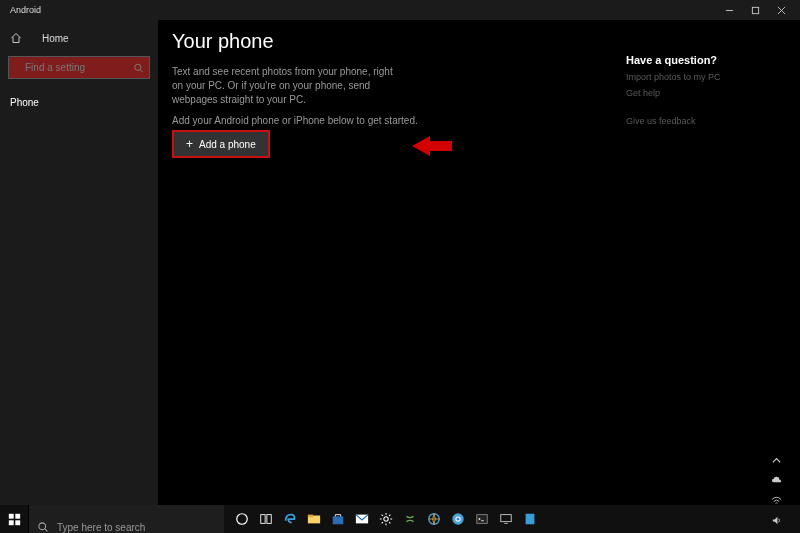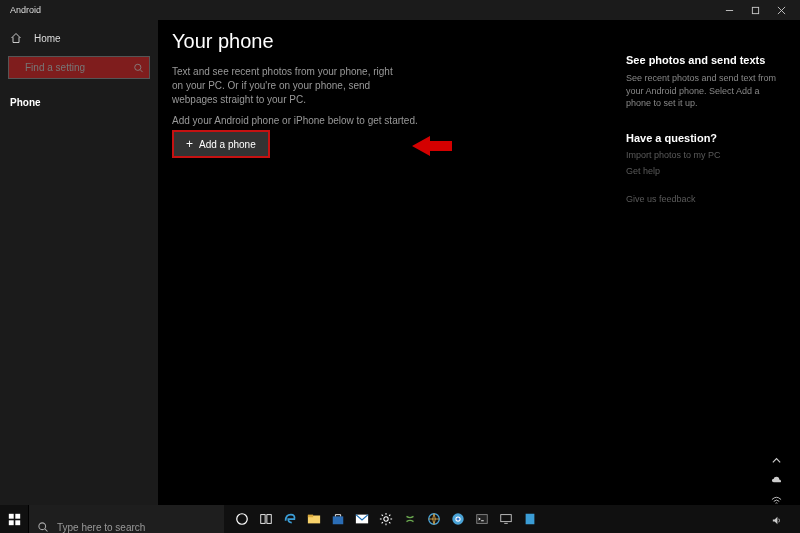--- a/index.html
+++ b/index.html
@@ -5,27 +5,27 @@
   * { box-sizing: border-box; margin: 0; padding: 0; }
   html, body { width: 800px; height: 533px; overflow: hidden; font-family: 'Segoe UI', Tahoma, sans-serif; background: #000; color: #fff; }
   .window { width: 800px; height: 505px; background: #000; display: flex; flex-direction: column; position: relative; }
   .titlebar { height: 20px; display: flex; align-items: center; justify-content: space-between; padding: 0 6px 0 10px; background: #1b1b1b; }
   .titlebar .title { font-size: 9px; color: #ddd; }
   .titlebar .ctrls { display: flex; gap: 0; }
   .titlebar .ctrl { width: 26px; height: 20px; display: flex; align-items: center; justify-content: center; color: #ddd; font-size: 9px; }
   .titlebar .ctrl svg { width: 9px; height: 9px; }
   .body { flex: 1; display: flex; }
   .sidebar { width: 158px; background: #1b1b1b; display: flex; flex-direction: column; padding-top: 6px; }
-  .home-row { display: flex; align-items: center; gap: 12px; padding: 6px 10px; color: #ddd; font-size: 10px; cursor: pointer; }
+  .home-row { display: flex; align-items: center; gap: 20px; padding: 6px 10px; color: #ddd; font-size: 10px; cursor: pointer; }
   .home-row svg { width: 12px; height: 12px; stroke: #ddd; fill: none; }
   .search-wrap { margin: 6px 8px 10px 8px; position: relative; }
   .search { width: 100%; background: #7f1d1d; border: 1px solid #555; color: #aaa; font-size: 10px; padding: 5px 22px 5px 16px; }
   .search::placeholder { color: #777; }
   .search-icon { position: absolute; right: 6px; top: 50%; transform: translateY(-50%); width: 11px; height: 11px; }
-  .nav-item { font-size: 10px; color: #fff; padding: 8px 10px; font-weight: 700; }
+  .nav-item { font-size: 10px; color: #fff; padding: 8px 10px; font-weight: 400; }
   .content { flex: 1; background: #000; display: flex; padding: 10px 14px; }
   .main-col { flex: 1; }
   .right-col { width: 160px; padding-top: 24px; font-size: 10px; }
   h1 { font-size: 20px; font-weight: 400; color: #fff; margin-bottom: 12px; }
   .desc { font-size: 10px; color: #999; line-height: 1.4; max-width: 230px; margin-bottom: 8px; }
   .desc2 { font-size: 10px; color: #999; margin-bottom: 4px; }
   .add-btn { display: inline-flex; align-items: center; gap: 6px; background: #333; color: #fff; border: 2px solid #c51111; font-size: 10px; padding: 6px 12px; cursor: pointer; position: relative; }
   .add-btn .plus { font-size: 12px; line-height: 1; }
   .arrow { position: absolute; left: 240px; top: 104px; width: 40px; height: 24px; }
   .arrow svg { width: 100%; height: 100%; }
@@ -105,24 +105,20 @@
         </button>
         <div class="arrow">
           <svg viewBox="0 0 40 24">
               <polygon points="0,12 18,2 18,7 40,7 40,17 18,17 18,22" fill="#d40000"></polygon>
             </svg>
         </div>
       </div>
 
       <div class="right-col">
         <div class="section">
-          <div class="right-h">See photos and send texts</div>
-          <div class="right-p">See recent photos and send text from your Android phone. Select Add a phone to set it up.</div>
-        </div>
-        <div class="section">
           <div class="right-h">Have a question?</div>
           <a class="right-link">Import photos to my PC</a>
           <a class="right-link">Get help</a>
         </div>
         <div class="section">
           <a class="right-link">Give us feedback</a>
         </div>
       </div>
     </div>
   </div>

